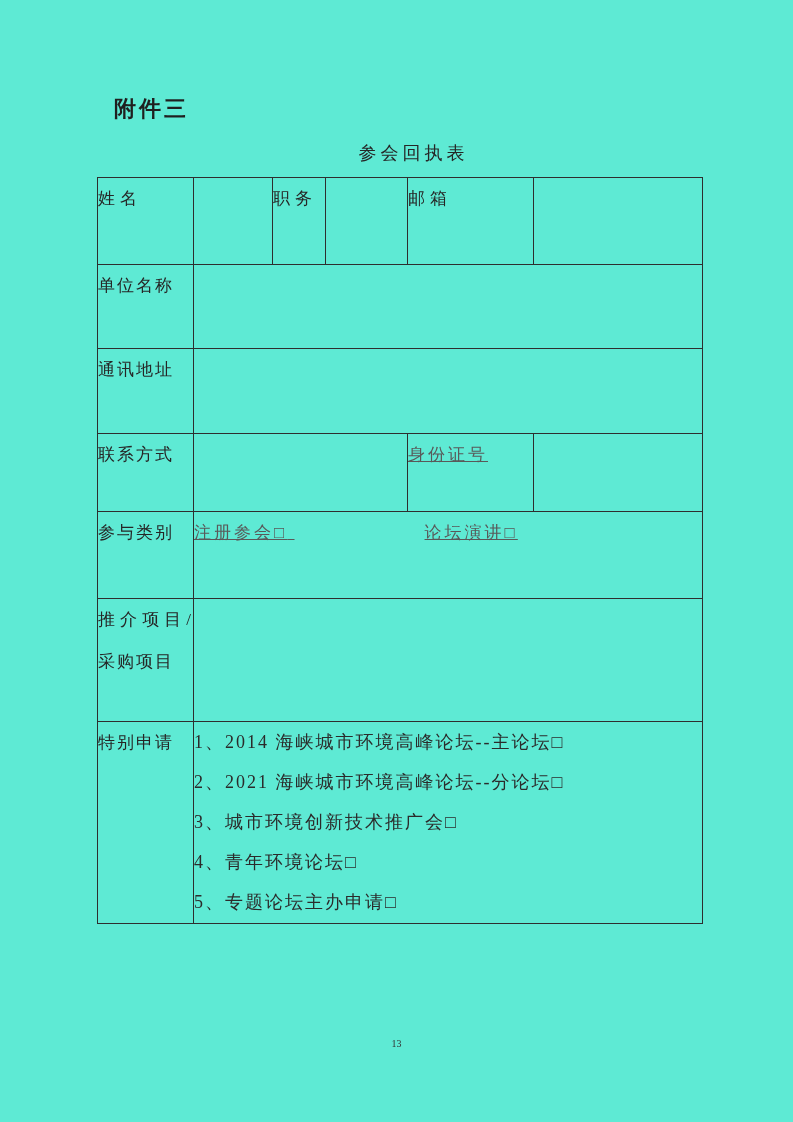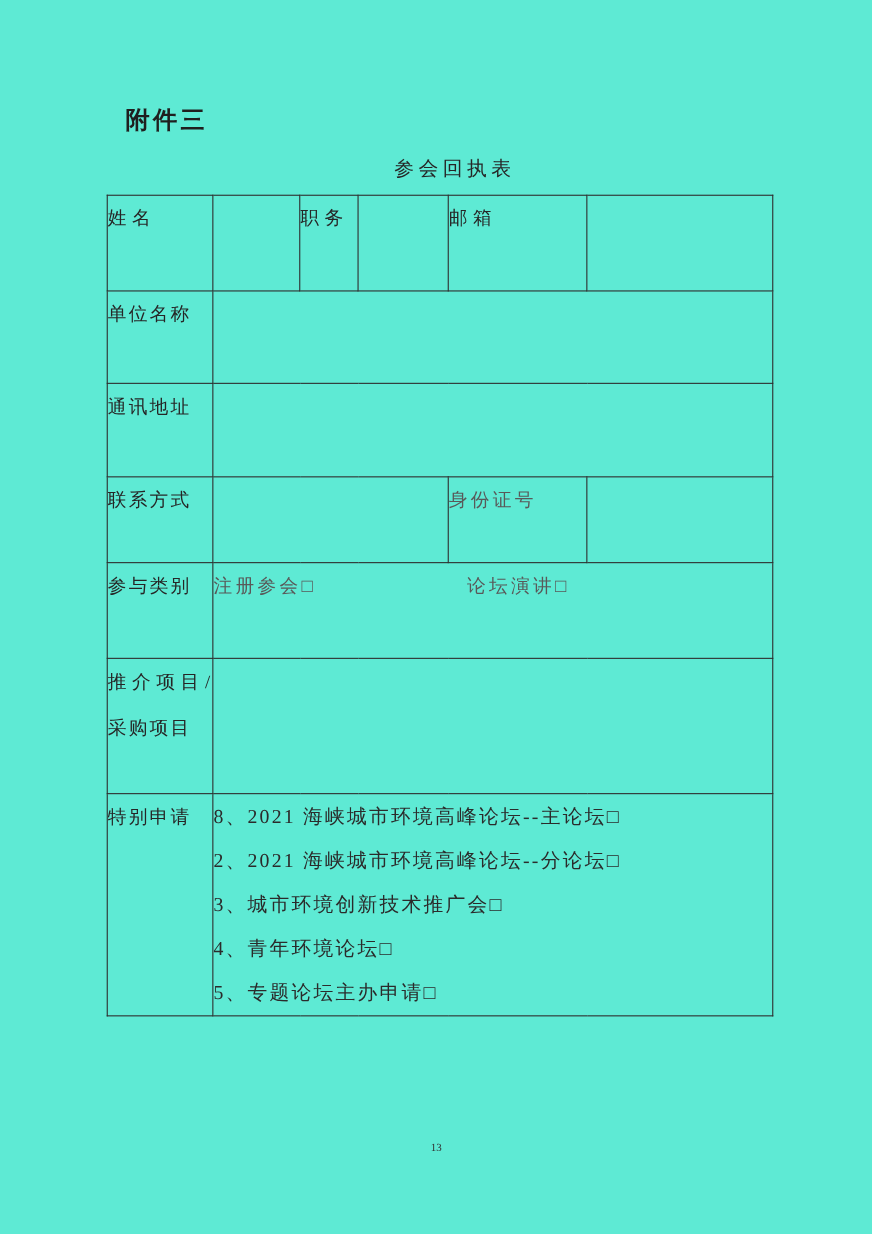--- a/index.html
+++ b/index.html
@@ -62,20 +62,21 @@
     letter-spacing: 5px;
   }
   th.lbl-middle { vertical-align: middle; }
   td.entry {
     font-size: 17px;
     line-height: 42px;
     letter-spacing: 3px;
     color: #595959;
     padding: 0 8px;
     white-space: nowrap;
+    text-decoration: underline;
   }
   td.entry .opt2 { margin-left: 130px; }
   td.topic {
     font-size: 17px;
     line-height: 42px;
     letter-spacing: 2px;
     color: #2b2b2b;
     padding: 0 12px;
   }
   td.list-cell {
@@ -153,21 +154,21 @@
 
       <tr style="height:123px">
         <th class="lbl">推介项目/采购项目</th>
         <td colspan="5"></td>
       </tr>
 
 
       <tr style="height:202px">
         <th class="lbl lbl-middle">特别申请</th>
         <td colspan="5" class="list-cell">
-          <div class="list-line">8、2021 海峡城市环境高峰论坛--主论坛□</div>
+          <div class="list-line">1、2014 海峡城市环境高峰论坛--主论坛□</div>
           <div class="list-line">2、2021 海峡城市环境高峰论坛--分论坛□</div>
           <div class="list-line">3、城市环境创新技术推广会□</div>
           <div class="list-line">4、青年环境论坛□</div>
           <div class="list-line">5、专题论坛主办申请□</div>
         </td>
       </tr>
     </tbody>
   </table>
 
   <div class="page-number">13</div>

